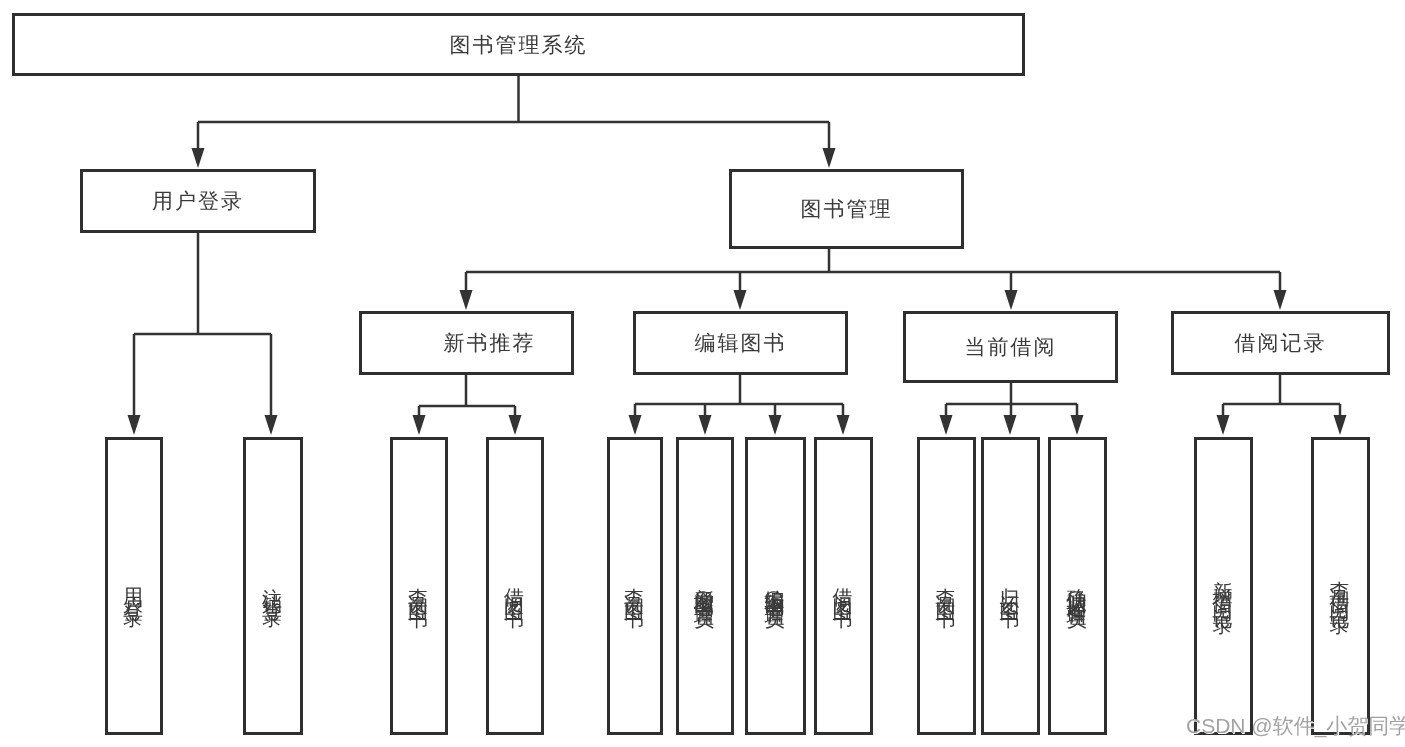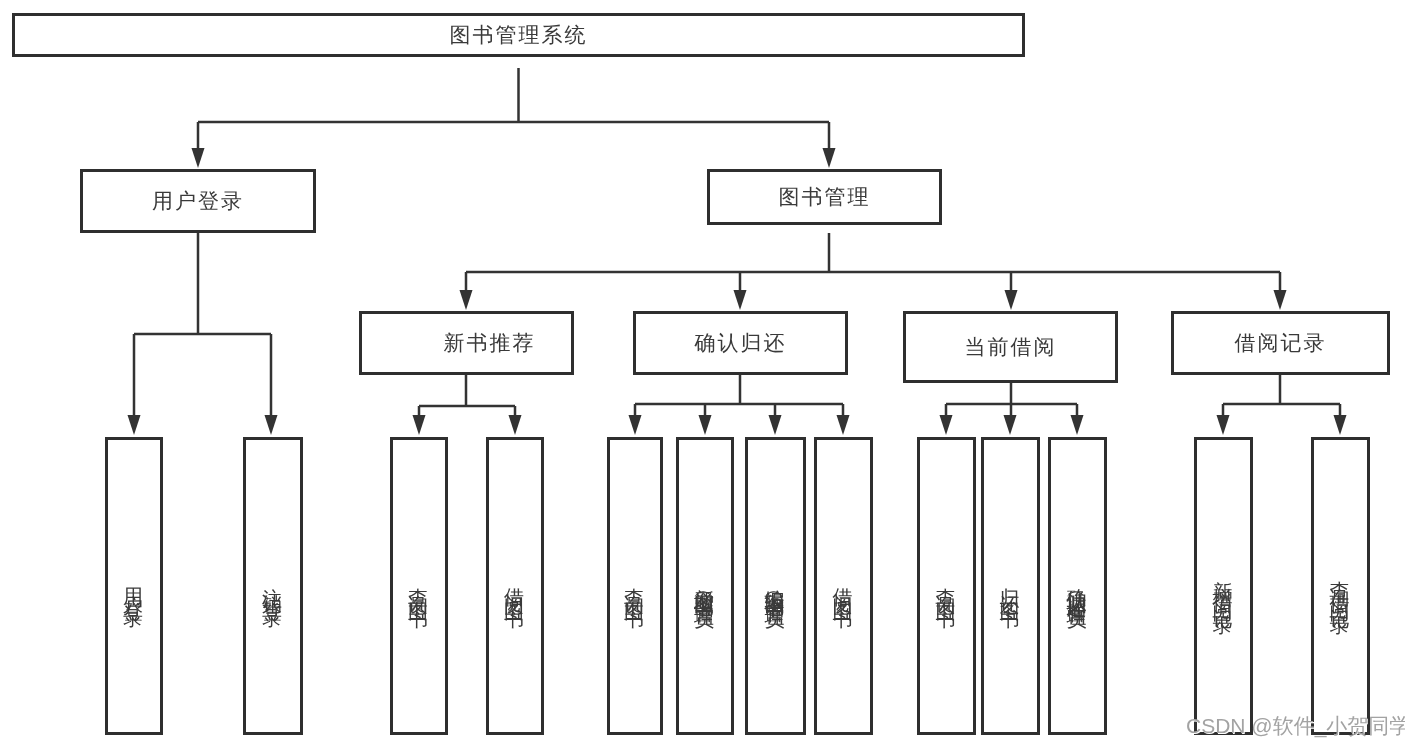--- a/index.html
+++ b/index.html
@@ -89,36 +89,36 @@
       <polygon points="768.5,415 781.5,415 775,435"></polygon>
       <polygon points="836.5,415 849.5,415 843,435"></polygon>
       <polygon points="939.5,415 952.5,415 946,435"></polygon>
       <polygon points="1003.5,415 1016.5,415 1010,435"></polygon>
       <polygon points="1070.5,415 1083.5,415 1077,435"></polygon>
       <polygon points="1216.5,415 1229.5,415 1223,435"></polygon>
       <polygon points="1333.5,415 1346.5,415 1340,435"></polygon>
     </g>
   </svg>
 
-  <div class="node h-node" style="left:12px; top:13px; width:1013px; height:44px;">
+  <div class="node h-node" style="left:12px; top:13px; width:1013px; height:63px;">
     <span>图书管理系统</span>
   </div>
 
   <div class="node h-node" style="left:80px; top:169px; width:236px; height:64px;">
     <span>用户登录</span>
   </div>
-  <div class="node h-node" style="left:707px; top:169px; width:235px; height:56px;">
+  <div class="node h-node" style="left:729px; top:169px; width:235px; height:80px;">
     <span>图书管理</span>
   </div>
 
   <div class="node h-node" style="left:359px; top:311px; width:215px; height:64px;padding-left:46px;">
     <span>新书推荐</span>
   </div>
   <div class="node h-node" style="left:633px; top:311px; width:215px; height:64px;">
-    <span>确认归还</span>
+    <span>编辑图书</span>
   </div>
   <div class="node h-node" style="left:903px; top:311px; width:215px; height:72px;">
     <span>当前借阅</span>
   </div>
   <div class="node h-node" style="left:1171px; top:311px; width:219px; height:64px;">
     <span>借阅记录</span>
   </div>
 
   <div class="node v-node" style="left:105px; top:437px; width:58px; height:298px;">
     <span>用户登录</span>

